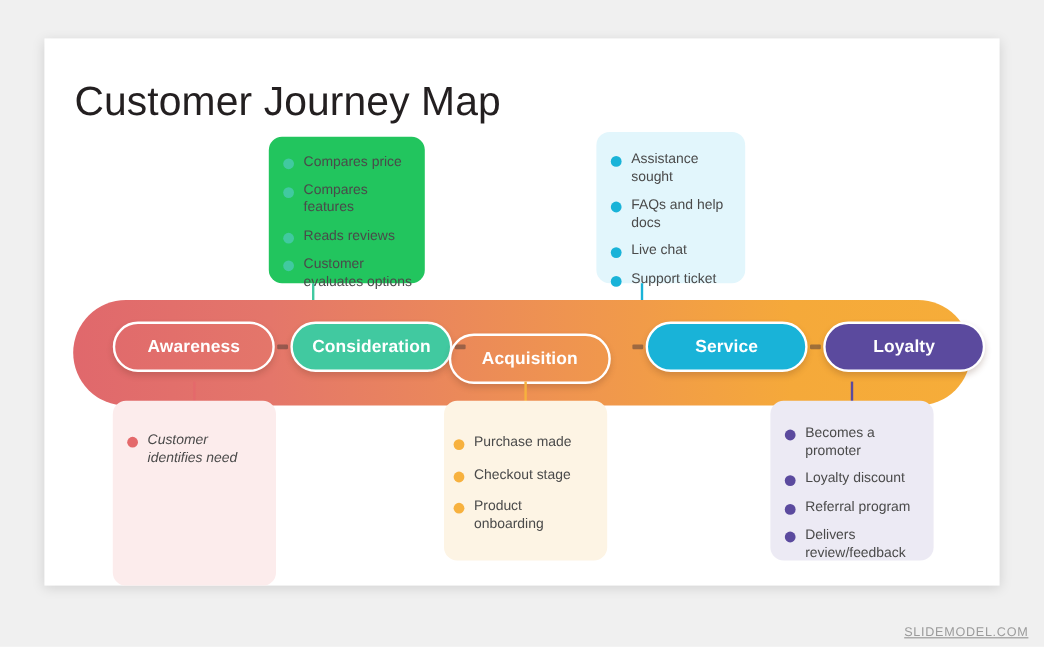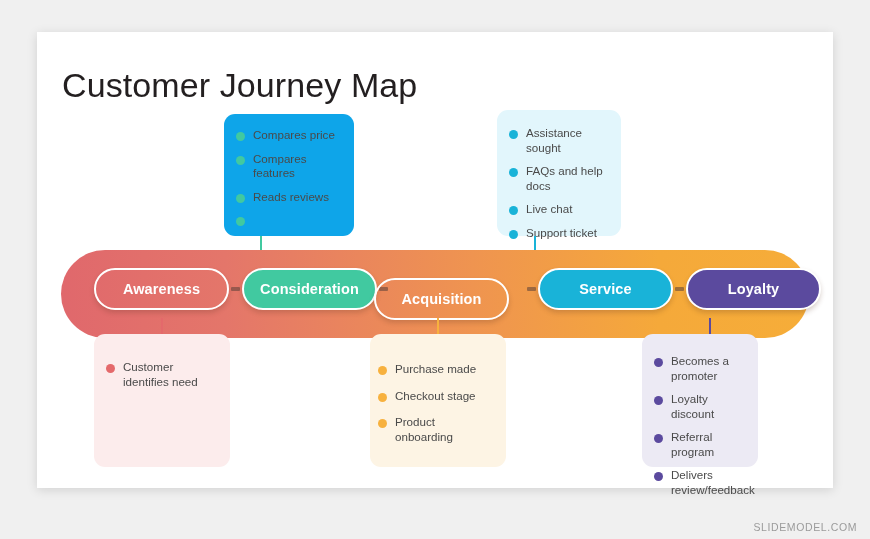--- a/index.html
+++ b/index.html
@@ -112,45 +112,47 @@
     width: 2px;
   }
 
   #footer-watermark {
     position: absolute;
     right: 13px;
     bottom: 6px;
     font-size: 10.5px;
     letter-spacing: 0.6px;
     color: #9b9b9b;
+    text-decoration: underline;
   }
 </style>
 </head>
 <body>
 
 <div id="slide-card">
 
   <div id="page-title">Customer Journey Map</div>
 
-  <div class="callout-box" id="callout-consideration" style="left: 187px; top: 82px; width: 130px; height: 122px; background: #0ea5e9;">
+  <div class="callout-box" id="callout-consideration" style="left: 187px; top: 82px; width: 130px; height: 122px; background: #22c55e;">
     <ul class="callout-list" style="padding:14px 10px 0 12px;">
       <li class="callout-item">
         <span class="callout-bullet" style="background: rgb(65, 201, 160);"></span>
         <span class="callout-text">Compares price</span>
       </li>
       <li class="callout-item">
         <span class="callout-bullet" style="background: rgb(65, 201, 160);"></span>
         <span class="callout-text">Compares features</span>
       </li>
       <li class="callout-item">
         <span class="callout-bullet" style="background: rgb(65, 201, 160);"></span>
         <span class="callout-text">Reads reviews</span>
       </li>
       <li class="callout-item">
         <span class="callout-bullet" style="background: rgb(65, 201, 160);"></span>
+        <span class="callout-text">Customer evaluates options</span>
       </li>
     </ul>
   </div>
   <div class="connector-line" style="left: 223px; top: 204px; height: 48px; background: rgb(65, 201, 160);"></div>
 
   <div class="callout-box" id="callout-service" style="left: 460px; top: 78px; width: 124px; height: 126px; background: rgb(226, 246, 252);">
     <ul class="callout-list" style="padding:16px 10px 0 12px;">
       <li class="callout-item">
         <span class="callout-bullet" style="background: rgb(25, 179, 216);"></span>
         <span class="callout-text">Assistance sought</span>
@@ -191,21 +193,21 @@
   <div class="stage-pill" id="pill-3" style="left: 501px; width: 135px; background: rgb(25, 179, 216);">
     <span class="stage-label">Service</span>
   </div>
   <div class="pill-connector-dash" style="left:638px;"></div>
 
   <div class="stage-pill" id="pill-4" style="left: 649px; width: 135px; background: rgb(91, 74, 158);">
     <span class="stage-label">Loyalty</span>
   </div>
 
   <div class="connector-line" style="left: 124px; top: 286px; height: 42px; background: rgb(228, 105, 107);"></div>
-  <div class="callout-box" id="callout-awareness" style="left: 57px; top: 302px; width: 136px; height: 133px; background: rgb(252, 236, 236);">
+  <div class="callout-box" id="callout-awareness" style="left: 57px; top: 302px; width: 136px; height: 154px; background: rgb(252, 236, 236); font-style: italic;">
     <ul class="callout-list" style="padding:26px 10px 0 12px;">
       <li class="callout-item" style="margin-bottom:12px;">
         <span class="callout-bullet" style="background: rgb(228, 105, 107);"></span>
         <span class="callout-text">Customer identifies need</span>
       </li>
     </ul>
   </div>
 
   <div class="connector-line" style="left: 400px; top: 286px; height: 42px; background: rgb(247, 177, 62);"></div>
   <div class="callout-box" id="callout-acquisition" style="left: 333px; top: 302px; width: 136px; height: 133px; background: rgb(253, 244, 228);">
@@ -219,21 +221,21 @@
         <span class="callout-text">Checkout stage</span>
       </li>
       <li class="callout-item">
         <span class="callout-bullet" style="background: rgb(247, 177, 62);"></span>
         <span class="callout-text">Product onboarding</span>
       </li>
     </ul>
   </div>
 
   <div class="connector-line" style="left: 672px; top: 286px; height: 42px; background: rgb(91, 74, 158);"></div>
-  <div class="callout-box" id="callout-loyalty" style="left: 605px; top: 302px; width: 116px; height: 133px; background: rgb(236, 234, 244);">
+  <div class="callout-box" id="callout-loyalty" style="left: 605px; top: 302px; width: 136px; height: 133px; background: rgb(236, 234, 244);">
     <ul class="callout-list" style="padding:20px 10px 0 12px;">
       <li class="callout-item">
         <span class="callout-bullet" style="background: rgb(91, 74, 158);"></span>
         <span class="callout-text">Becomes a promoter</span>
       </li>
       <li class="callout-item">
         <span class="callout-bullet" style="background: rgb(91, 74, 158);"></span>
         <span class="callout-text">Loyalty discount</span>
       </li>
       <li class="callout-item">

